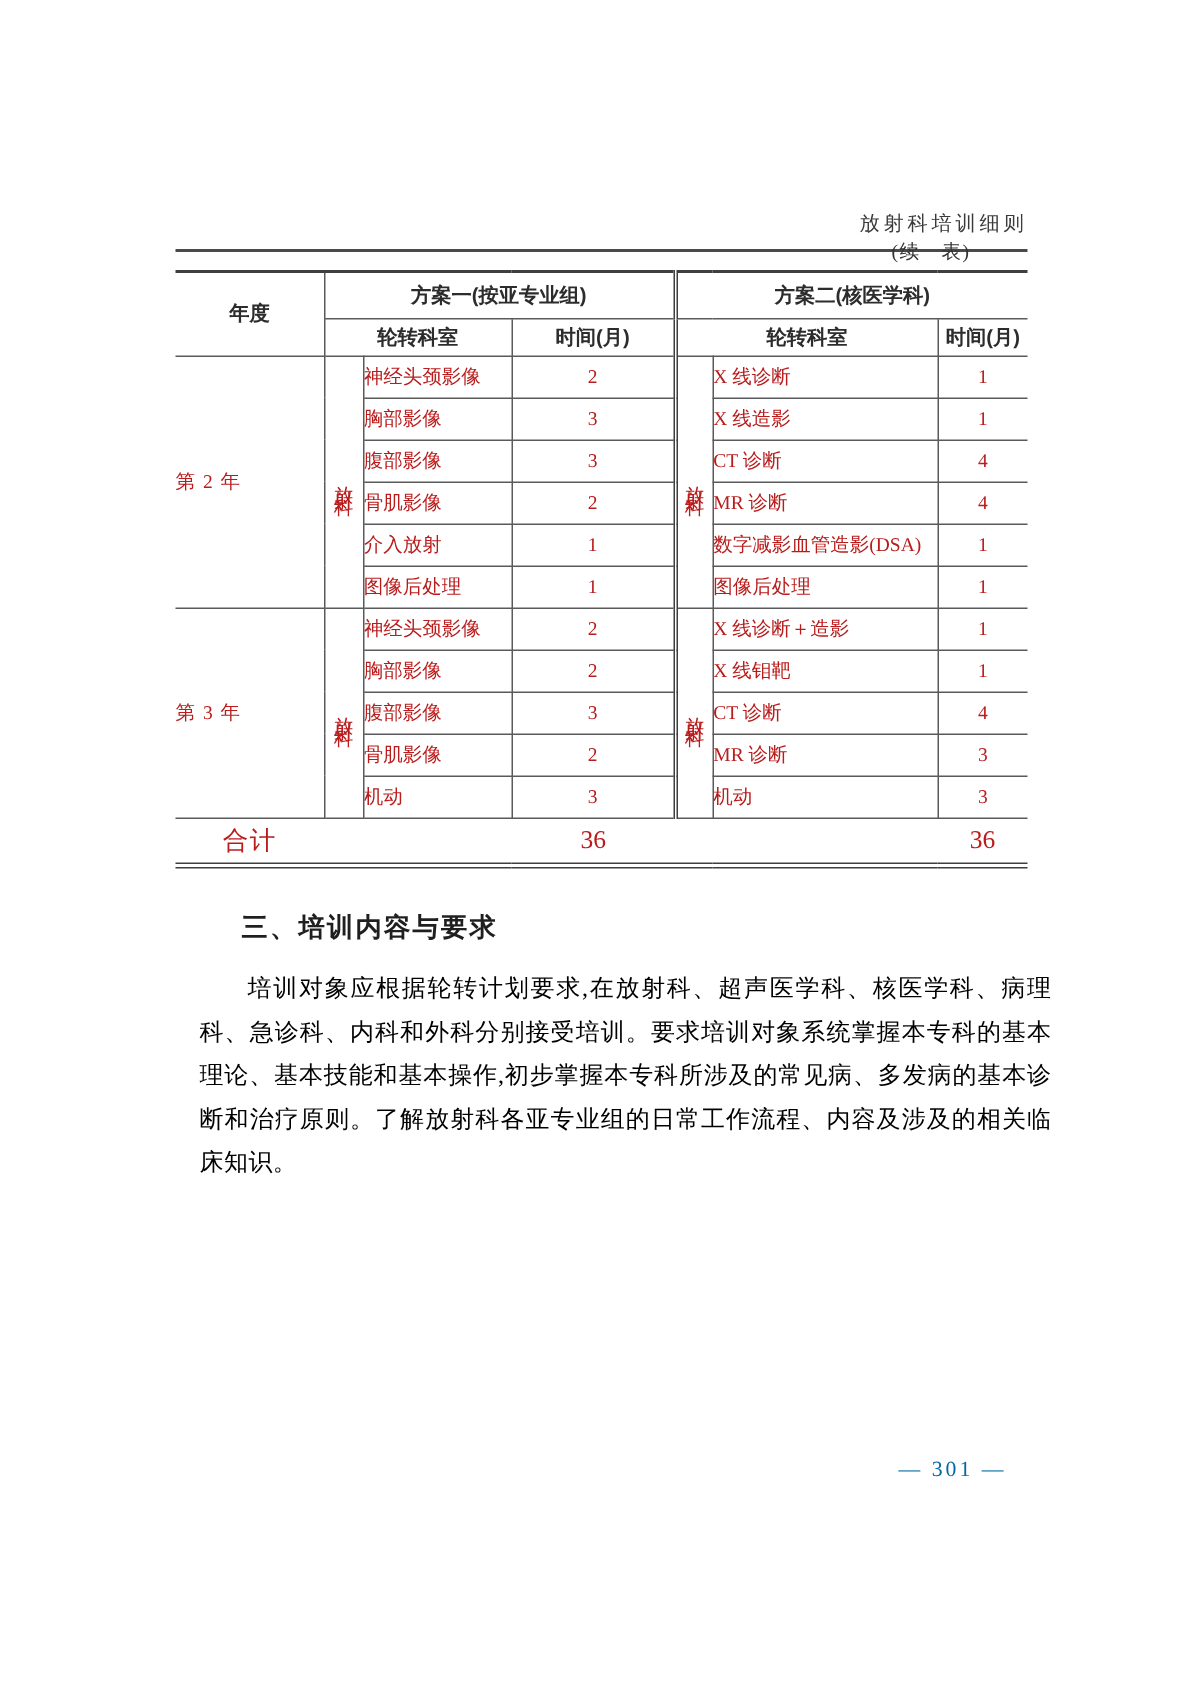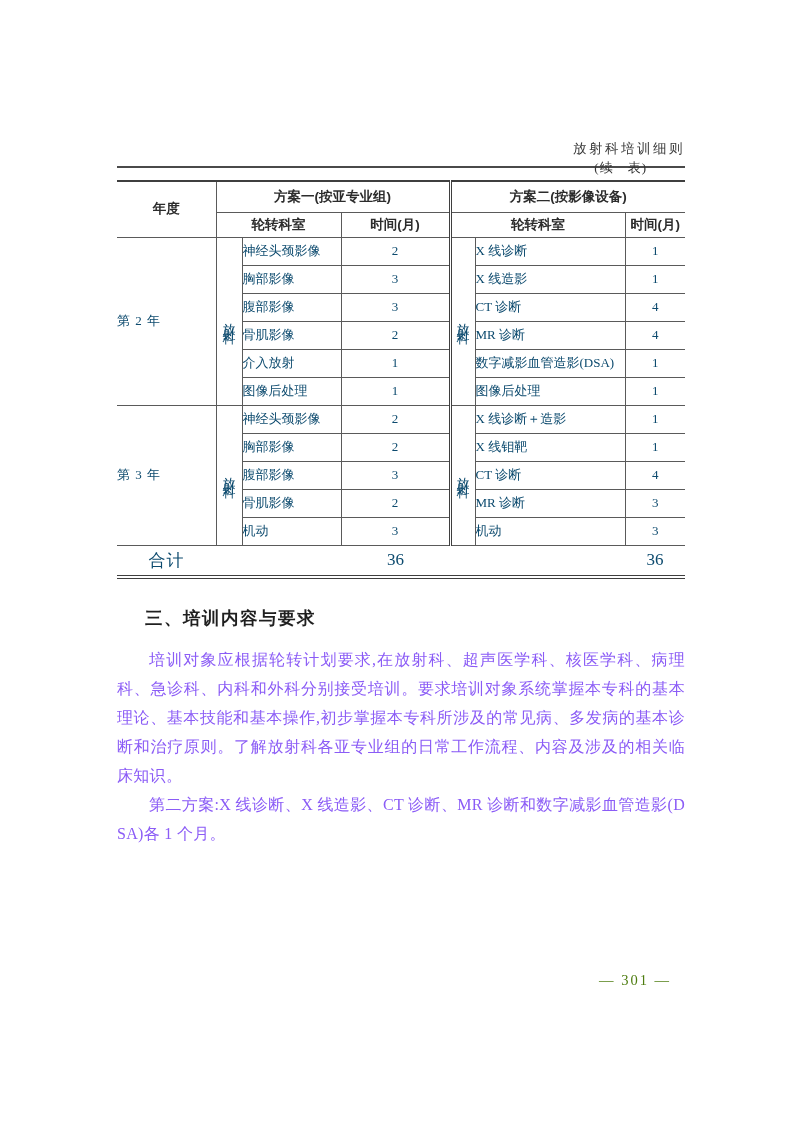--- a/index.html
+++ b/index.html
@@ -44,66 +44,66 @@
     overflow:hidden; white-space:nowrap;
   }
   .rotation thead th {
     font-family:"Liberation Sans","DejaVu Sans",sans-serif;
     font-weight:bold; font-size:13.5px; color:#2c2c2c;
     text-align:center;
   }
   .rotation tr.h1 { height:31px; }
   .rotation tr.h2 { height:25px; }
   .rotation tbody tr { height:28px; }
-  .rotation tbody td { font-size:13px; color:#0c4a6e; }
+  .rotation tbody td { font-size:13px; color:#b91c1c; }
   .c-year { text-align:left; letter-spacing:1px; }
   .c-dept { text-align:center; vertical-align:middle; }
   .c-name { text-align:left; padding-left:9px; }
   .c-num  { text-align:center; }
   .edge-l { border-left:none !important; }
   .edge-r { border-right:none !important; }
   .divL   { border-left:3px double #3f3f3f !important; }
   .vert-text {
     writing-mode:vertical-rl; text-orientation:upright;
     display:inline-block; letter-spacing:4px; font-size:13px;
     line-height:1;
   }
   tr.total-row td {
     border-left:none; border-right:none;
     height:29px; font-size:17px;
   }
   tr.total-row .t-label { text-align:center; letter-spacing:1px; }
   tr.total-row .t-num { text-align:center; }
 
   
-  .content { position:absolute; top:606px; left:0; width:568px; }
+  .content { position:absolute; top:606px; left:16px; width:568px; }
   .sec-heading {
     font-family:"Liberation Sans","DejaVu Sans",sans-serif;
     font-weight:bold; font-size:17.5px; color:#1f1f1f;
     letter-spacing:1.5px;
     margin:0 0 15px 0; text-indent:28px;
   }
   .content p {
     margin:0; font-size:16px; line-height:29px;
     text-align:justify; text-indent:2em;
-    word-break:break-all; letter-spacing:0.3px; color:#8b5cf6;
+    word-break:break-all; letter-spacing:0.3px; color:#000000;
   }
   .content p.bold-head {
     font-family:"Liberation Sans","DejaVu Sans",sans-serif;
     font-weight:bold; color:#1f1f1f;
   }
   .content p.kaiti {
     font-style:italic; letter-spacing:2px;
   }
 
   
   .page-number {
     position:absolute; top:972px; left:0; width:568px;
     text-align:right; padding-right:14px; box-sizing:border-box;
-    font-size:14.5px; letter-spacing:2px; color:#4d7c0f;
+    font-size:14.5px; letter-spacing:2px; color:#0369a1;
   }
 </style>
 </head>
 <body>
 
 <div class="doc">
 
   <div class="running-header">放射科培训细则</div>
 
   <div class="continued">(续　表)</div>
@@ -115,21 +115,21 @@
         <col style="width:99px">
         <col style="width:109px">
       <col style="width:25px">
         <col style="width:150px">
         <col style="width:60px">
     </colgroup>
     <thead>
       <tr class="h1">
         <th rowspan="2" class="edge-l">年度</th>
         <th colspan="3">方案一(按亚专业组)</th>
-        <th colspan="3" class="divL edge-r">方案二(按影像设备)</th>
+        <th colspan="3" class="divL edge-r">方案二(核医学科)</th>
       </tr>
       <tr class="h2">
         <th colspan="2">轮转科室</th>
         <th>时间(月)</th>
         <th colspan="2" class="divL">轮转科室</th>
         <th class="edge-r">时间(月)</th>
       </tr>
     </thead>
     <tbody>
 
@@ -213,18 +213,17 @@
         <td class="t-num">36</td>
         <td colspan="2"></td>
         <td class="t-num edge-r">36</td>
       </tr>
     </tbody>
   </table>
 
   <div class="content">
     <div class="sec-heading">三、培训内容与要求</div>
     <p>培训对象应根据轮转计划要求,在放射科、超声医学科、核医学科、病理科、急诊科、内科和外科分别接受培训。要求培训对象系统掌握本专科的基本理论、基本技能和基本操作,初步掌握本专科所涉及的常见病、多发病的基本诊断和治疗原则。了解放射科各亚专业组的日常工作流程、内容及涉及的相关临床知识。</p>
-    <p>第二方案:X 线诊断、X 线造影、CT 诊断、MR 诊断和数字减影血管造影(DSA)各 1 个月。</p>
   </div>
 
   <div class="page-number">— 301 —</div>
 
 </div>
 
 </body></html>

